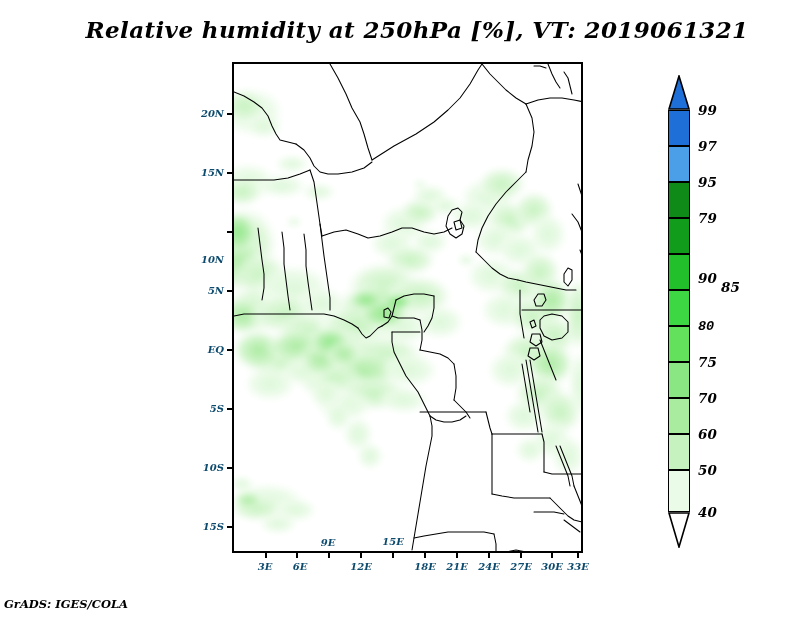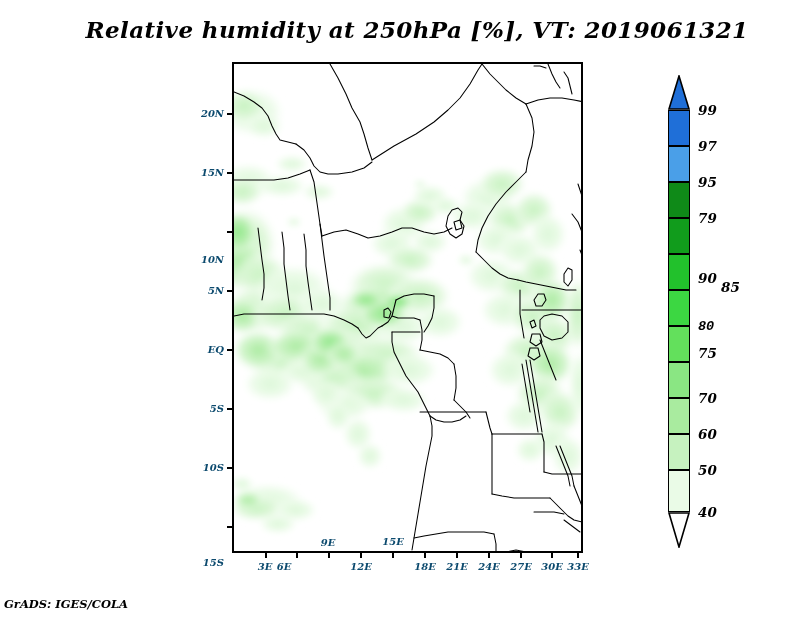--- a/index.html
+++ b/index.html
@@ -342,24 +342,24 @@
     <div class="tick tick-x" style="left:345px;"></div>
   </div>
 
   <div class="axlab ylab" style="left:176px;top:113px;width:48px;">20N</div>
   <div class="axlab ylab" style="left:176px;top:172px;width:48px;">15N</div>
   <div class="axlab ylab" style="left:176px;top:235px;width:48px;margin-top:24px;">10N</div>
   <div class="axlab ylab" style="left:176px;top:290px;width:48px;">5N</div>
   <div class="axlab ylab" style="left:176px;top:349px;width:48px;">EQ</div>
   <div class="axlab ylab" style="left:176px;top:408px;width:48px;">5S</div>
   <div class="axlab ylab" style="left:176px;top:467px;width:48px;">10S</div>
-  <div class="axlab ylab" style="left:176px;top:526px;width:48px;margin-top:36px;">15S</div>
+  <div class="axlab ylab" style="left:176px;top:526px;width:48px;">15S</div>
 
   <div class="axlab xlab" style="left:265px;top:561px;">3E</div>
-  <div class="axlab xlab" style="left:284px;top:561px;text-align:right;">6E</div>
+  <div class="axlab xlab" style="left:300px;top:561px;text-align:right;">6E</div>
   <div class="axlab xlab" style="left:328px;top:537px;">9E</div>
   <div class="axlab xlab" style="left:361px;top:561px;">12E</div>
   <div class="axlab xlab" style="left:393px;top:536px;">15E</div>
   <div class="axlab xlab" style="left:425px;top:561px;">18E</div>
   <div class="axlab xlab" style="left:457px;top:561px;">21E</div>
   <div class="axlab xlab" style="left:489px;top:561px;">24E</div>
   <div class="axlab xlab" style="left:521px;top:561px;">27E</div>
   <div class="axlab xlab" style="left:552px;top:561px;">30E</div>
   <div class="axlab xlab" style="left:578px;top:561px;">33E</div>
 
@@ -385,21 +385,21 @@
       <polygon points="1,1 21,1 11,35" fill="#ffffff" stroke="#000" stroke-width="1.6"></polygon>
     </svg>
 
     <div class="cb-lab" style="top:35px;">99</div>
     <div class="cb-lab" style="top:71px;">97</div>
     <div class="cb-lab" style="top:107px;">95</div>
     <div class="cb-lab" style="top:143px;">79</div>
     <div class="cb-lab" style="top:179px;margin-top:24px;">90</div>
     <div class="cb-lab" style="top:212px;margin-left:23px;">85</div>
     <div class="cb-lab" style="top:251px;font-family:Liberation Mono, monospace;">80</div>
-    <div class="cb-lab" style="top:278px;text-align:center;">75</div>
+    <div class="cb-lab" style="top:287px;text-align:center;">75</div>
     <div class="cb-lab" style="top:323px;">70</div>
     <div class="cb-lab" style="top:359px;">60</div>
     <div class="cb-lab" style="top:395px;font-style:italic;">50</div>
     <div class="cb-lab" style="top:437px;">40</div>
   </div>
 
   <div class="credit">GrADS: IGES/COLA</div>
 
 </div>
 

